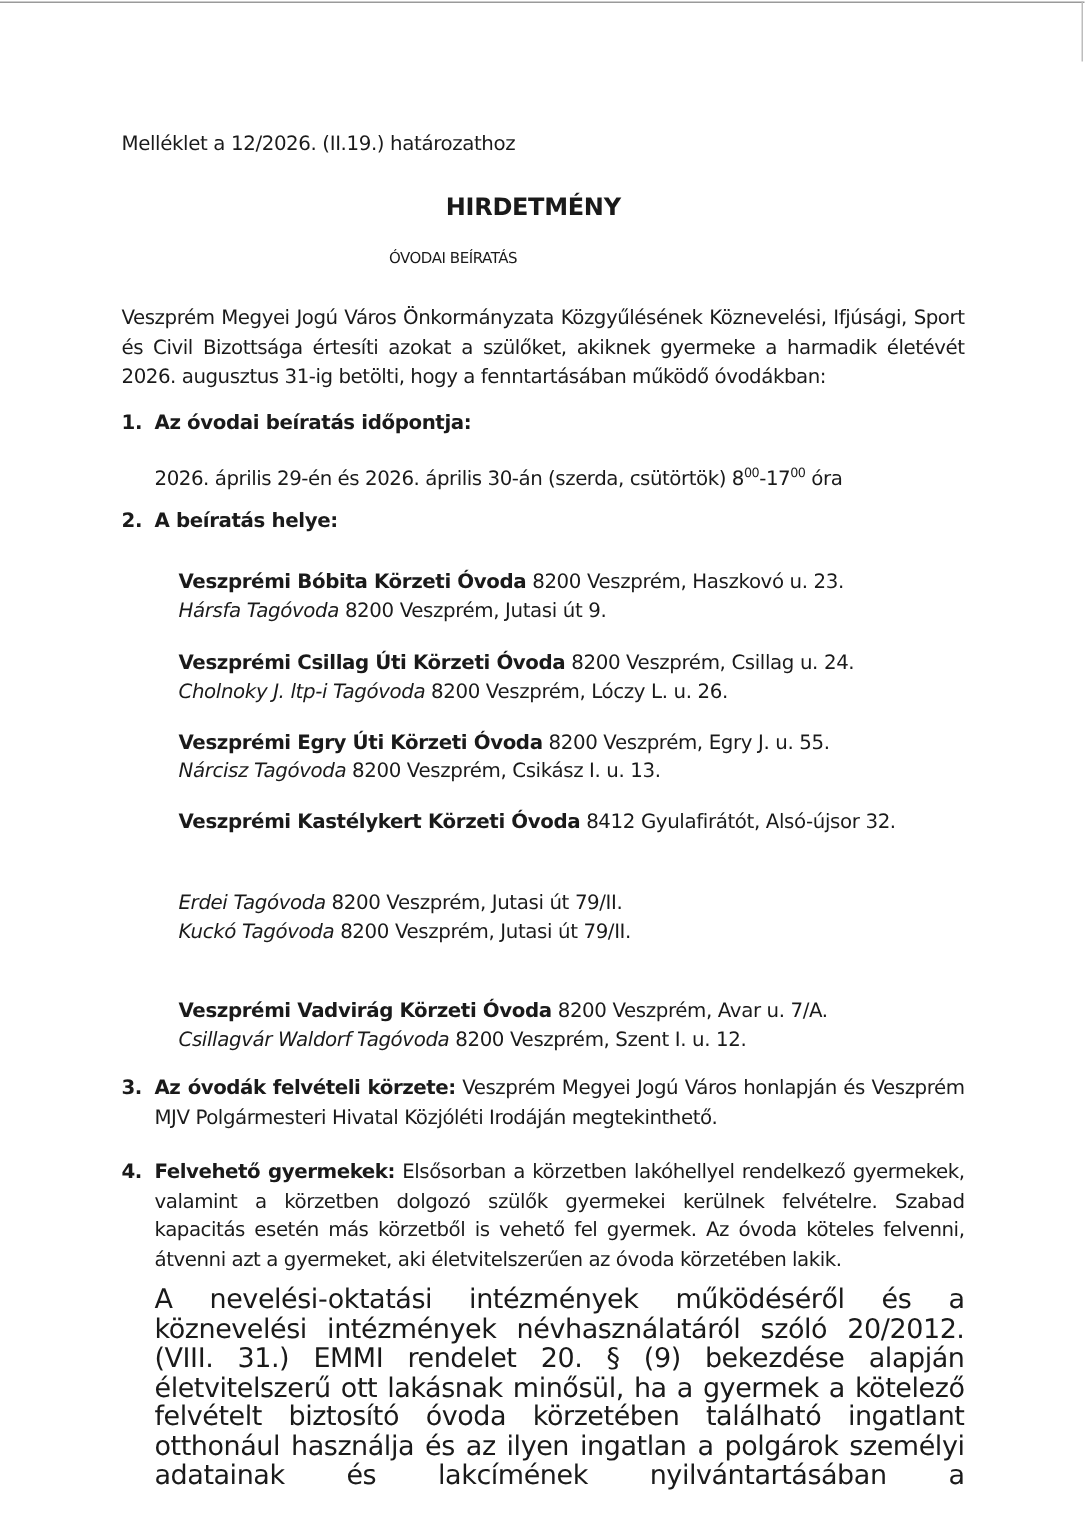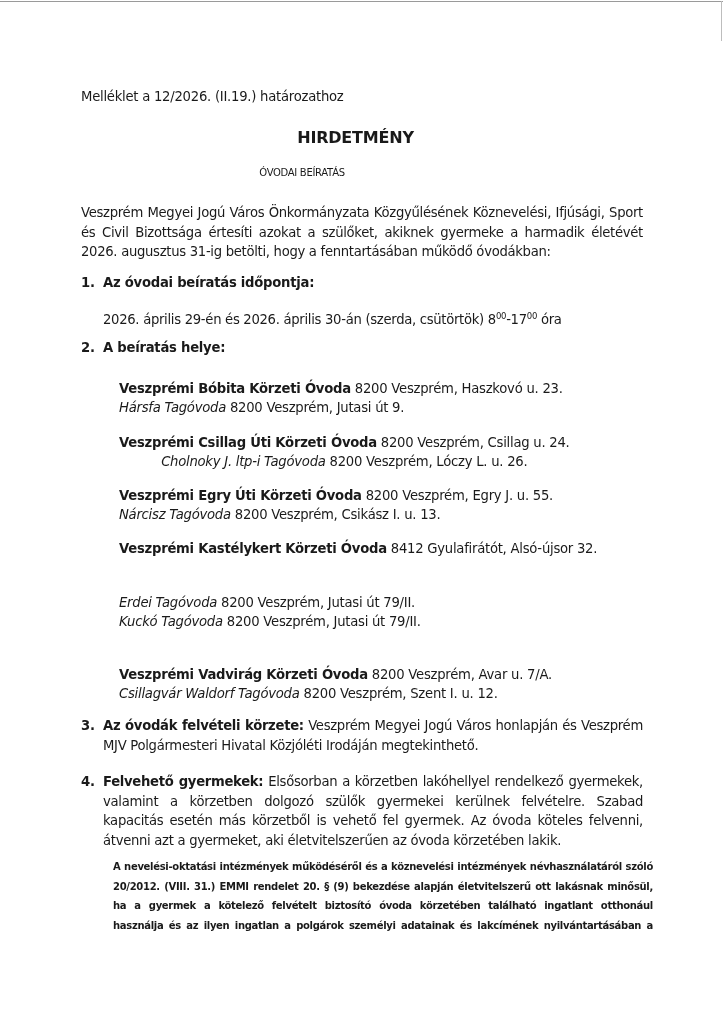--- a/index.html
+++ b/index.html
@@ -103,21 +103,21 @@
       left: 103px;
       font-size: 13.2px;
       line-height: 18.5px;
       letter-spacing: -0.25px;
       white-space: nowrap;
       margin-left: 16px;
     }
     .kinder-group .main-name { font-weight: bold; }
     .kinder-group .member-name { font-style: italic; }
     .g1 { top: 380px; }
-    .g2 { top: 434px; text-align: center; }
+    .g2 { top: 434px; }
     .g3 { top: 487px; }
     .g4 { top: 540px; }
     .g5 { top: 594px; }
     .g6 { top: 666px; }
 
     .numbered {
       position: absolute;
       left: 81px;
       width: 562px;
       font-size: 13.2px;
@@ -134,29 +134,28 @@
       margin-left: 22px;
       text-align: justify;
       text-align-last: left;
     }
     .numbered .head { font-weight: bold; }
     .sec3 { top: 716px; }
     .sec4 { top: 772px; word-spacing: 6px; }
     .sec4 .body { word-spacing: 0; }
     .legal {
       position: absolute;
-      left: 113px;
+      left: 103px;
       width: 540px;
       top: 857px;
-      font-size: 10px;
+      font-size: 18px;
       line-height: 19.5px;
       text-align: justify;
       text-align-last: justify;
       letter-spacing: -0.3px;
-      font-weight: bold;
     }
   </style>
 </head>
 <body>
 
 <div class="top-rule"></div>
 <div class="right-rule"></div>
 
 <div class="page">
 

